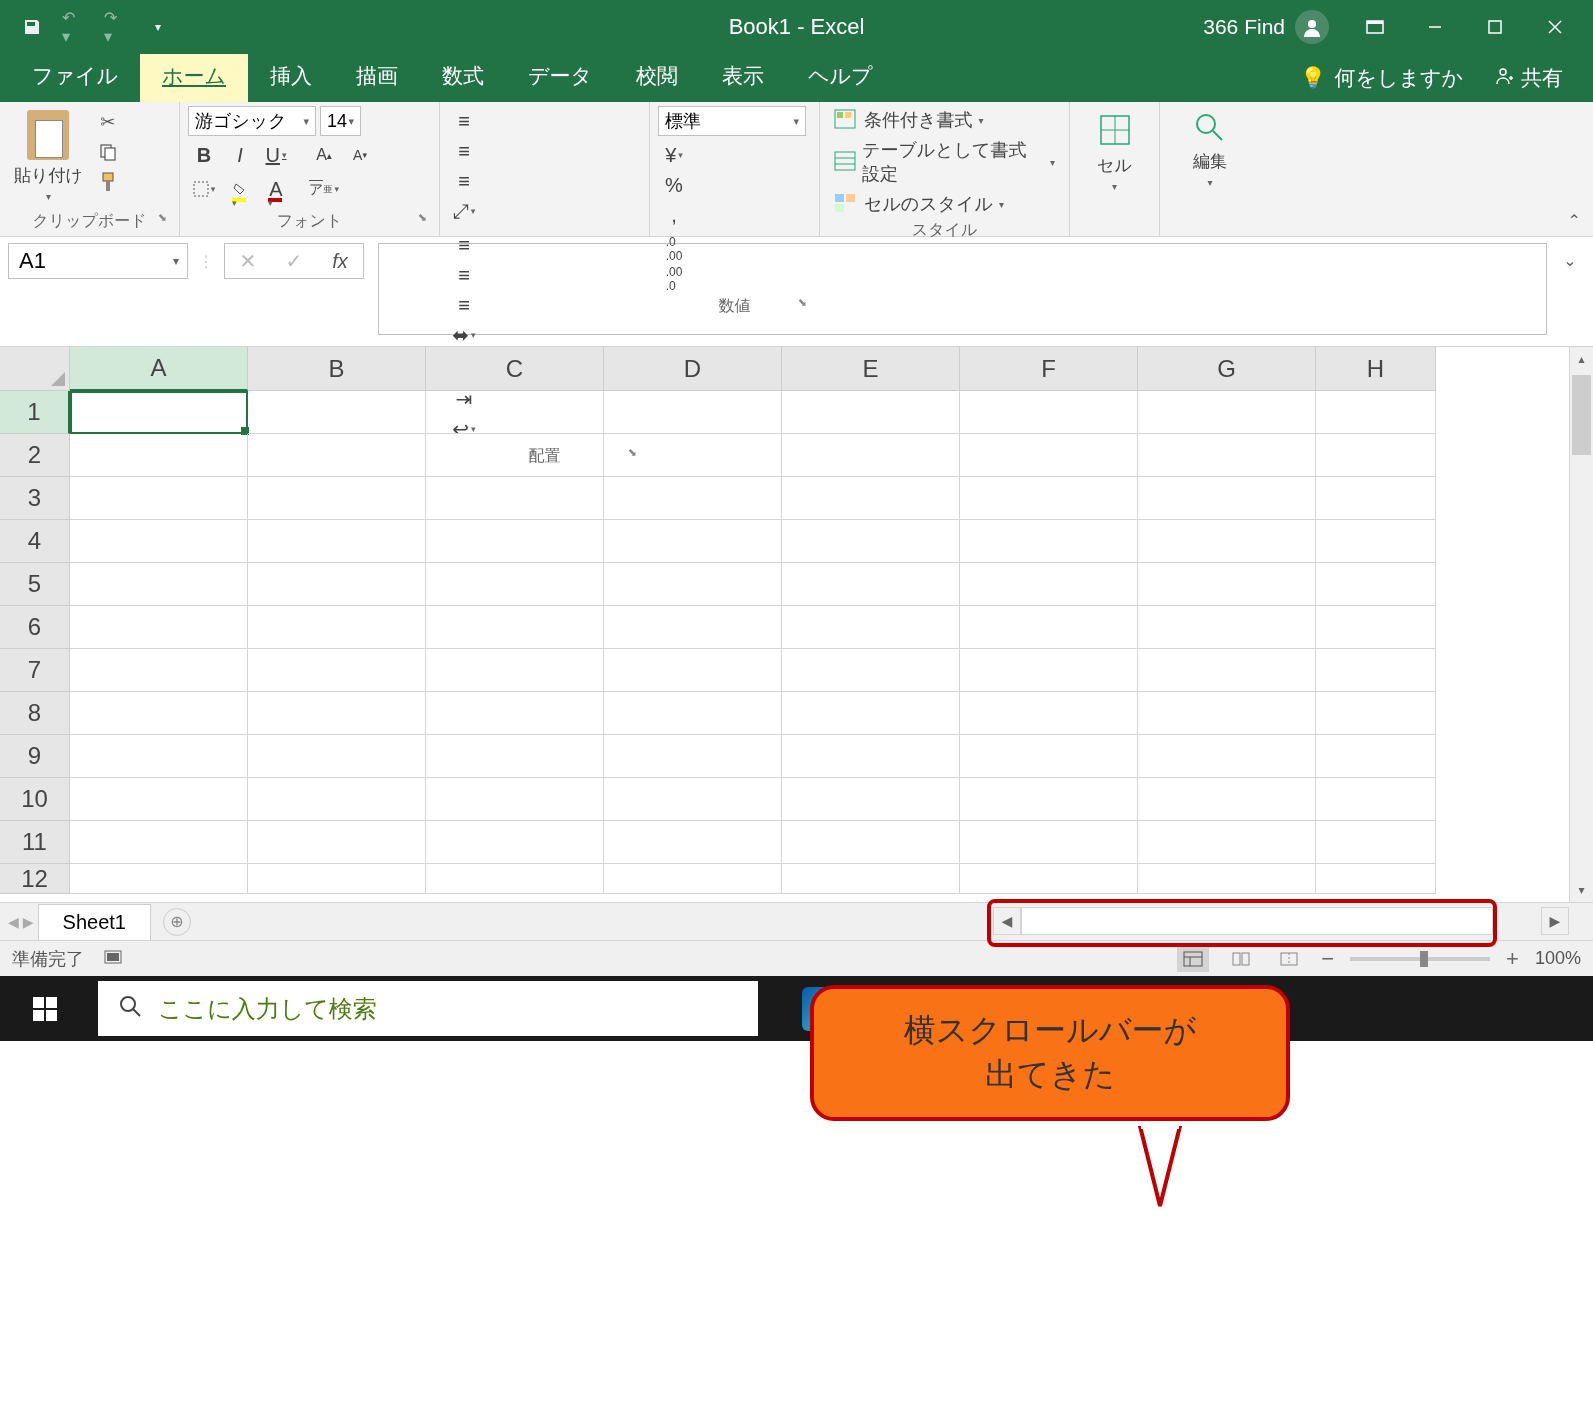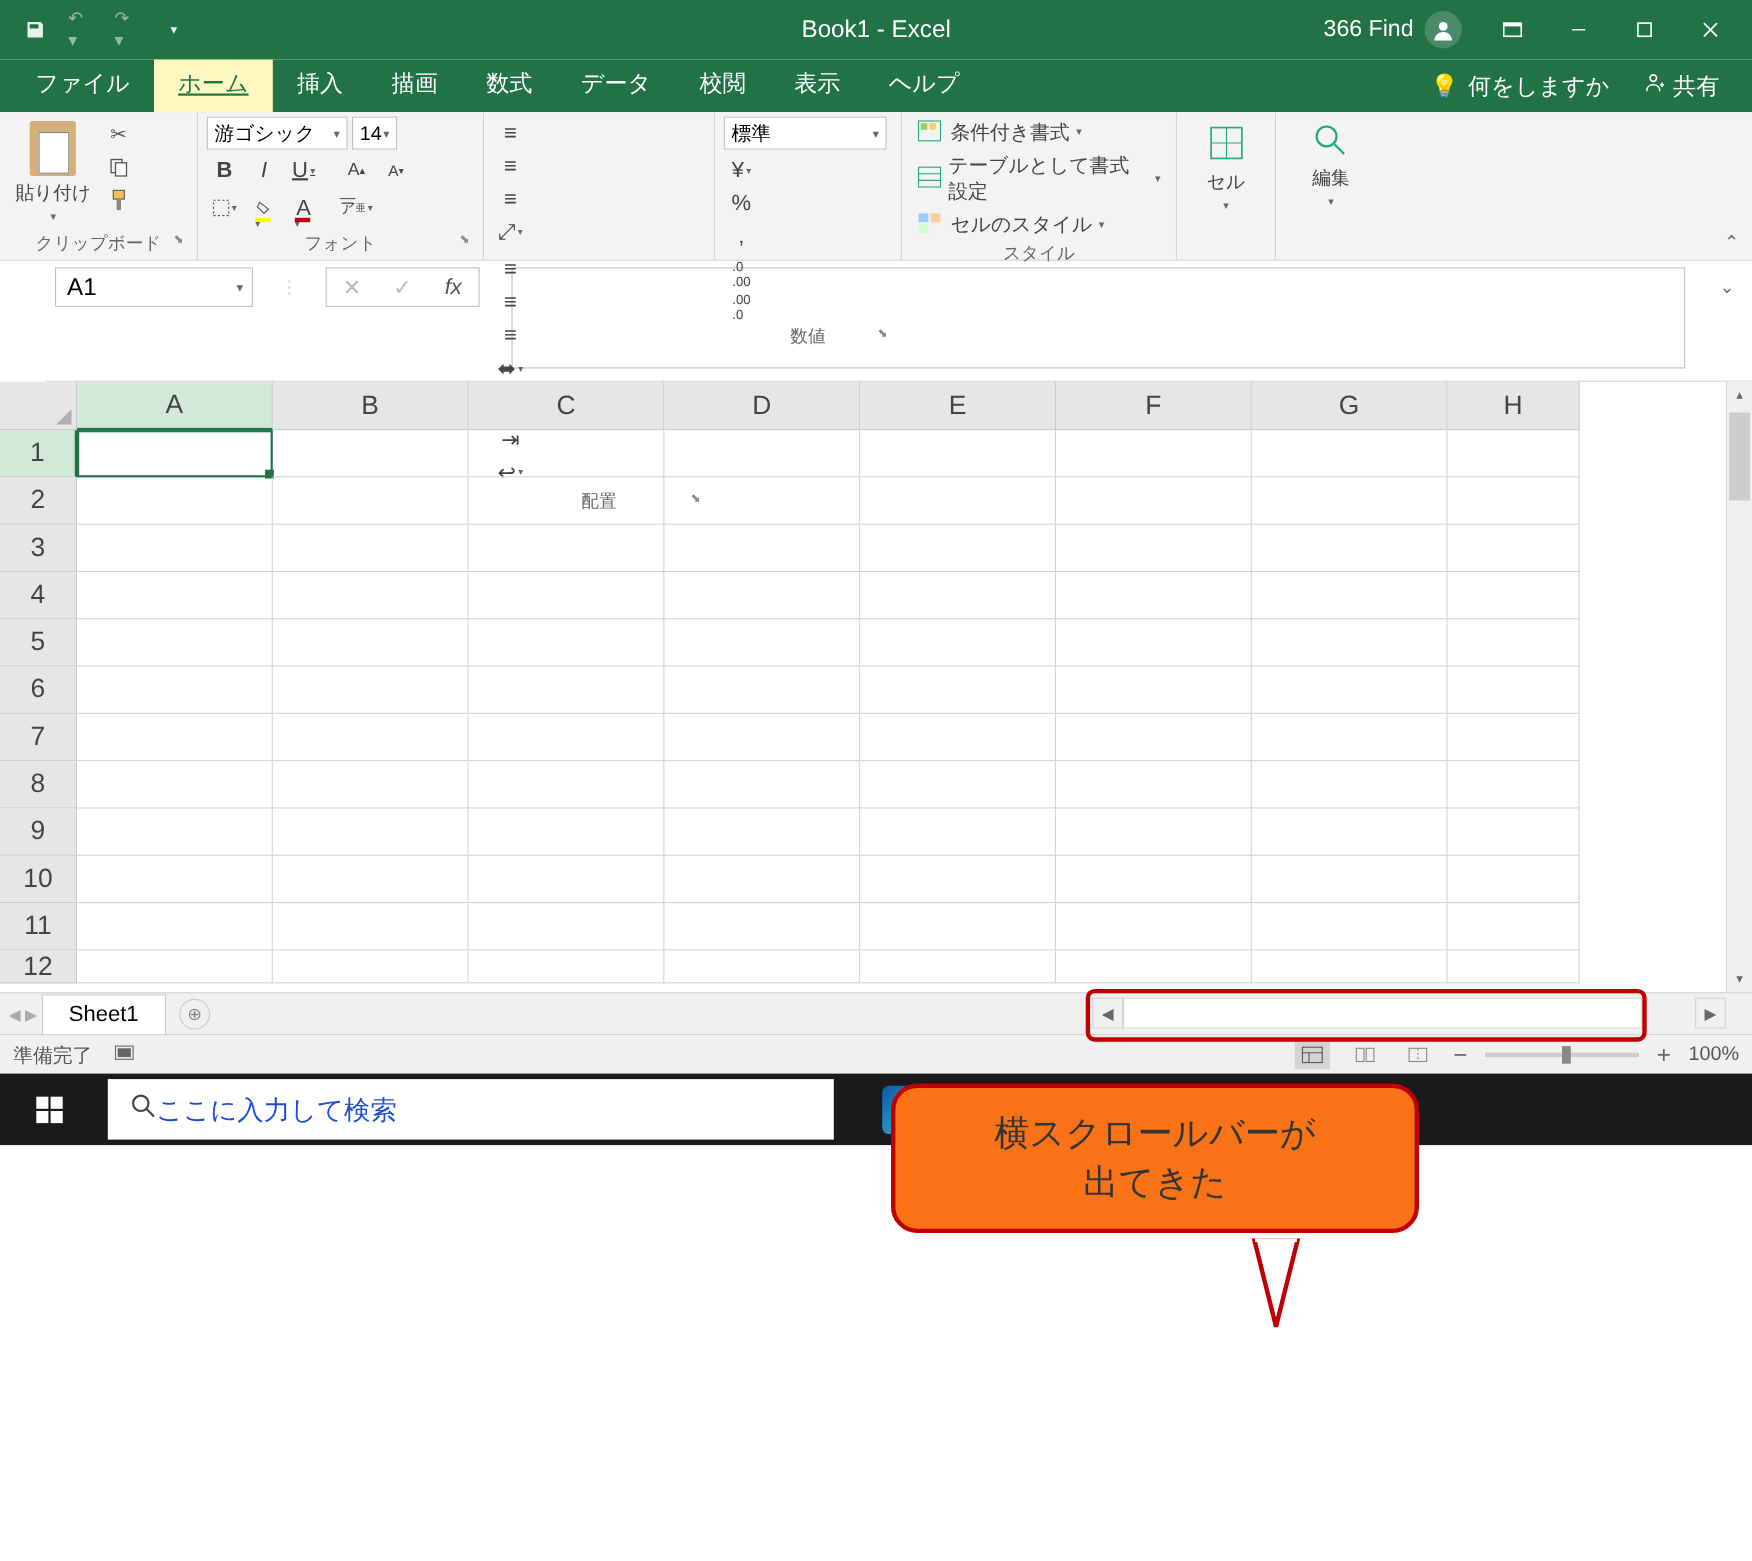--- a/index.html
+++ b/index.html
@@ -48,21 +48,21 @@
 .color-underline::after { content: ''; position: absolute; bottom: 2px; left: 6px; right: 10px; height: 4px; }
 .color-red::after { background: #c00000; }
 .color-yellow::after { background: #ffff00; }
 
 .style-row { display: flex; align-items: center; gap: 6px; font-size: 18px; color: #444; padding: 2px 6px; }
 .style-icon { width: 24px; height: 22px; display: inline-block; }
 
 .collapse-ribbon { position: absolute; right: 12px; bottom: 6px; font-size: 16px; color: #666; }
 
 
-.formula-bar { height: 110px; background: #fff; border-bottom: 1px solid #d4d4d4; display: flex; align-items: flex-start; padding: 6px 8px; gap: 23px; margin-left: 42px; }
+.formula-bar { height: 110px; background: #fff; border-bottom: 1px solid #d4d4d4; display: flex; align-items: flex-start; padding: 6px 8px; gap: 8px; }
 .name-box { border: 1px solid #c0c0c0; width: 180px; height: 36px; display: flex; align-items: center; padding: 0 10px; font-size: 22px; position: relative; }
 .name-box::after { content: '▾'; position: absolute; right: 8px; font-size: 12px; color: #666; }
 .fb-sep { width: 20px; color: #ccc; display: flex; align-items: center; justify-content: center; height: 36px; }
 .fb-btns { display: flex; border: 1px solid #c0c0c0; height: 36px; }
 .fb-btn { width: 46px; display: flex; align-items: center; justify-content: center; font-size: 20px; color: #bbb; }
 .fb-fx { font-style: italic; color: #555; }
 .formula-input { border: 1px solid #c0c0c0; flex: 1; height: 92px; margin-left: 6px; }
 .fb-expand { width: 30px; display: flex; align-items: flex-start; justify-content: center; padding-top: 8px; color: #666; }
 
 
@@ -106,21 +106,21 @@
 .status-bar { height: 36px; background: #f0f0f0; border-top: 1px solid #d4d4d4; display: flex; align-items: center; padding: 16px 12px; font-size: 18px; color: #555; }
 .status-right { margin-left: auto; display: flex; align-items: center; gap: 16px; }
 .view-btn { width: 32px; height: 26px; display: flex; align-items: center; justify-content: center; border: 1px solid transparent; }
 .view-btn.active { background: #d4d4d4; }
 .zoom-slider { width: 140px; height: 4px; background: #ccc; position: relative; }
 .zoom-slider::after { content: ''; position: absolute; left: 50%; top: -6px; width: 8px; height: 16px; background: #888; }
 
 
 .taskbar { height: 65px; background: #1a1a1a; display: flex; align-items: center; }
 .start-btn { width: 90px; height: 65px; display: flex; align-items: center; justify-content: center; color: #fff; }
-.search-box { background: #fff; height: 55px; width: 660px; display: flex; align-items: center; padding: 0 20px; font-size: 24px; color: #1d4ed8; margin: 0 8px; }
+.search-box { background: #fff; height: 55px; width: 660px; display: flex; align-items: center; padding: 0 20px; gap: 16px; font-size: 24px; color: #4d7c0f; margin: 0 8px; }
 .task-icons { display: flex; gap: 0; margin-left: 8px; }
 .task-icon { width: 100px; height: 65px; display: flex; align-items: center; justify-content: center; position: relative; }
 .task-icon.active::after { content: ''; position: absolute; bottom: 0; left: 8px; right: 8px; height: 3px; background: #76b9ed; }
 .app-badge { width: 44px; height: 44px; border-radius: 6px; display: flex; align-items: center; justify-content: center; font-size: 22px; font-weight: bold; color: #fff; }
 </style>
 </head>
 <body>
 
 <div class="titlebar">
   <div class="titlebar-qat">

